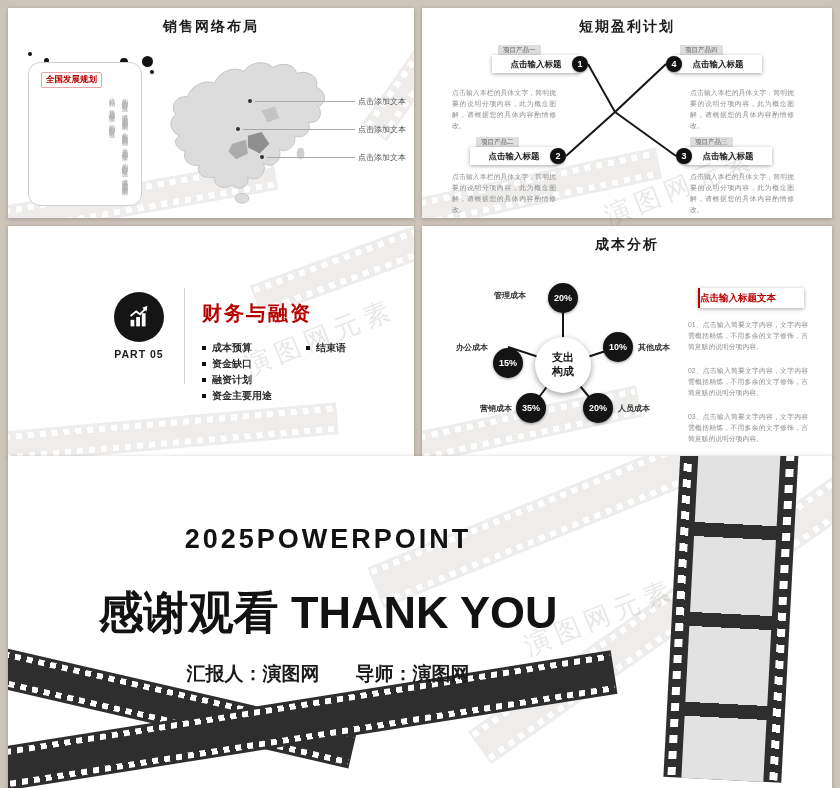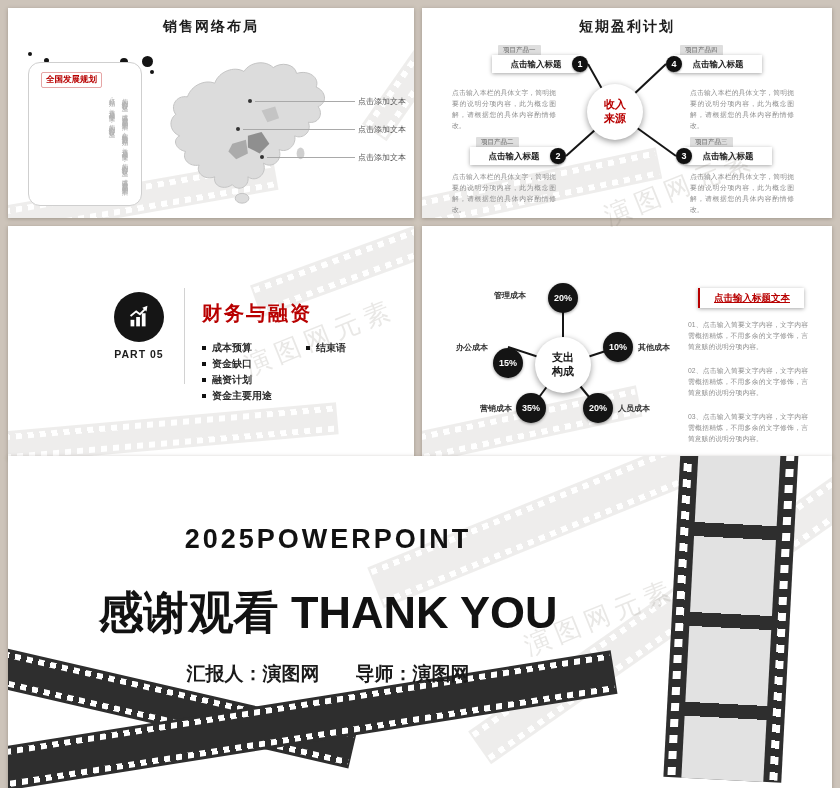--- a/index.html
+++ b/index.html
@@ -47,21 +47,21 @@
   
   .s3-circle{position:absolute;left:106px;top:66px;width:50px;height:50px;border-radius:50%;background:#151515;display:flex;align-items:center;justify-content:center;}
   .s3-part{position:absolute;left:96px;top:122px;width:70px;text-align:center;font-size:10.5px;font-weight:bold;color:#1c1c1c;letter-spacing:1px;}
   .s3-div{position:absolute;left:176px;top:62px;width:1px;height:96px;background:#d2d2d2;}
   .s3-title{position:absolute;left:194px;top:74px;font-size:20px;font-weight:bold;color:#b80000;letter-spacing:2px;}
   .b{position:relative;padding-left:10px;font-size:10px;color:#2b2b2b;line-height:16px;font-weight:600;white-space:nowrap;}
   .b::before{content:"";position:absolute;left:0;top:6px;width:4px;height:4px;background:#111;}
   
   .n{position:absolute;width:30px;height:30px;border-radius:50%;background:#141414;color:#fff;font-weight:bold;font-size:9px;display:flex;align-items:center;justify-content:center;box-shadow:0 1px 3px rgba(0,0,0,.4);text-align:right;}
   .n-label{position:absolute;font-size:8px;color:#333;font-weight:600;white-space:nowrap;}
-  .s4-titlebox{position:absolute;left:276px;top:62px;width:104px;height:20px;background:#fff;border-left:2px solid #b80000;box-shadow:0 1px 4px rgba(0,0,0,.35);color:#b80000;font-size:9.5px;font-weight:bold;line-height:20px;text-align:center;text-decoration:underline;}
+  .s4-titlebox{position:absolute;left:276px;top:62px;width:104px;height:20px;background:#fff;border-left:2px solid #b80000;box-shadow:0 1px 4px rgba(0,0,0,.35);color:#b80000;font-size:9.5px;font-weight:bold;line-height:20px;text-align:left;}
   .s4-p{left:266px;width:120px;}
   
   .s5-text{position:absolute;left:40px;top:0;width:560px;text-align:center;z-index:5;}
   .s5-brand{margin-top:68px;font-size:27px;font-weight:bold;letter-spacing:3px;color:#121212;}
   .s5-title{margin-top:28px;font-size:45px;font-weight:bold;color:#121212;white-space:nowrap;}
   .s5-names{margin-top:18px;font-size:19px;font-weight:bold;color:#1a1a1a;display:flex;justify-content:center;gap:36px;}
   
   .wm{position:absolute;color:rgba(120,110,100,.16);font-size:26px;letter-spacing:6px;transform:rotate(-22deg);z-index:50;pointer-events:none;white-space:nowrap;}
 </style>
 </head>
@@ -144,24 +144,20 @@
       <span class="s2-tab">项目产品三</span>
       <div class="s2-box">点击输入标题</div>
       <span class="s2-num l">3</span>
     </div>
 
     <p class="s2-desc" style="left:30px;top:80px;">点击输入本栏的具体文字，简明扼要的说明分项内容，此为概念图解，请根据您的具体内容酌情修改。</p>
     <p class="s2-desc" style="left:268px;top:80px;">点击输入本栏的具体文字，简明扼要的说明分项内容，此为概念图解，请根据您的具体内容酌情修改。</p>
     <p class="s2-desc" style="left:30px;top:164px;">点击输入本栏的具体文字，简明扼要的说明分项内容，此为概念图解，请根据您的具体内容酌情修改。</p>
     <p class="s2-desc" style="left:268px;top:164px;">点击输入本栏的具体文字，简明扼要的说明分项内容，此为概念图解，请根据您的具体内容酌情修改。</p>
 
-    <div class="hub-center" style="left:165px;top:76px;width:56px;height:56px;color:#b80000;font-size:11px;">
-      <span>收入</span>
-      <span>来源</span>
-    </div>
   </div>
 
   <div class="slide" id="slide3">
     <div class="strip light" style="left:240px;top:14px;width:260px;height:34px;transform:rotate(-20deg);"></div>
     <div class="strip light" style="left:-30px;top:192px;width:360px;height:32px;transform:rotate(-5deg);"></div>
 
     <div class="s3-circle">
       <svg width="30" height="30" viewBox="0 0 32 32">
         <rect x="7" y="19" width="4" height="7" fill="#fff"></rect>
         <rect x="13" y="16" width="4" height="10" fill="#fff"></rect>
@@ -180,20 +176,21 @@
       <div class="b">融资计划</div>
       <div class="b">资金主要用途</div>
     </div>
     <div style="position:absolute;left:298px;top:114px;">
       <div class="b">结束语</div>
     </div>
   </div>
 
   <div class="slide" id="slide4">
     <div class="strip light" style="left:-40px;top:186px;width:260px;height:32px;transform:rotate(-12deg);"></div>
+    <div class="s-title">成本分析</div>
 
     <svg class="s4-svg" width="410" height="232" viewBox="0 0 410 232">
       <line x1="141" y1="139" x2="141" y2="72" stroke="#161616" stroke-width="2"></line>
       <line x1="141" y1="139" x2="196" y2="121" stroke="#161616" stroke-width="2"></line>
       <line x1="141" y1="139" x2="176" y2="182" stroke="#161616" stroke-width="2"></line>
       <line x1="141" y1="139" x2="109" y2="182" stroke="#161616" stroke-width="2"></line>
       <line x1="141" y1="139" x2="86" y2="121" stroke="#161616" stroke-width="2"></line>
     </svg>
 
     <div class="n" style="left:126px;top:57px;">20%</div>

